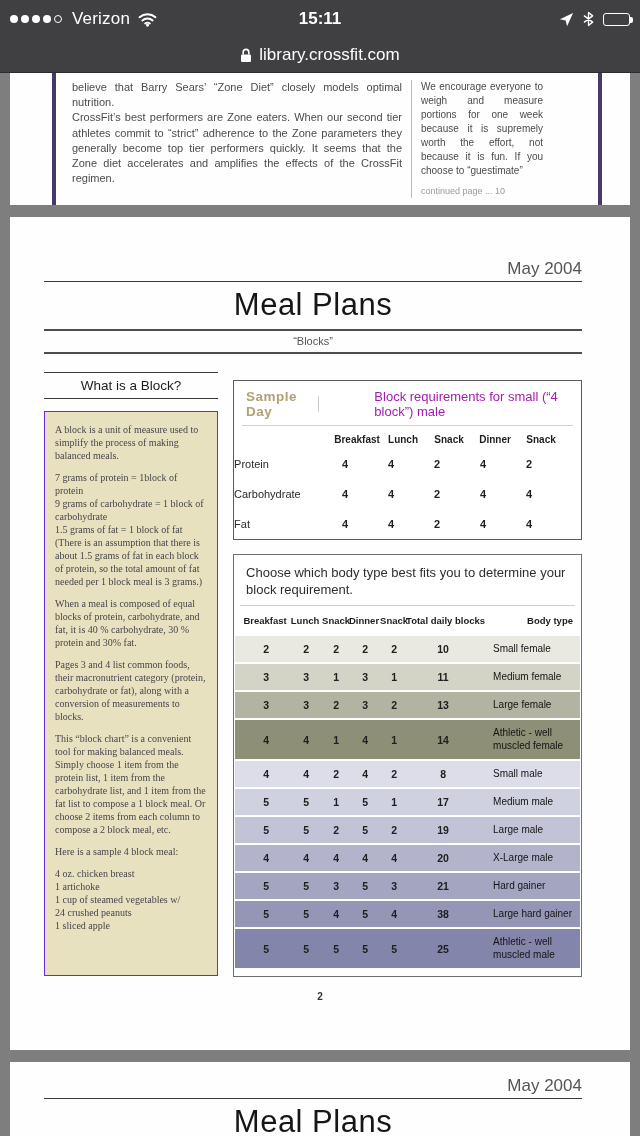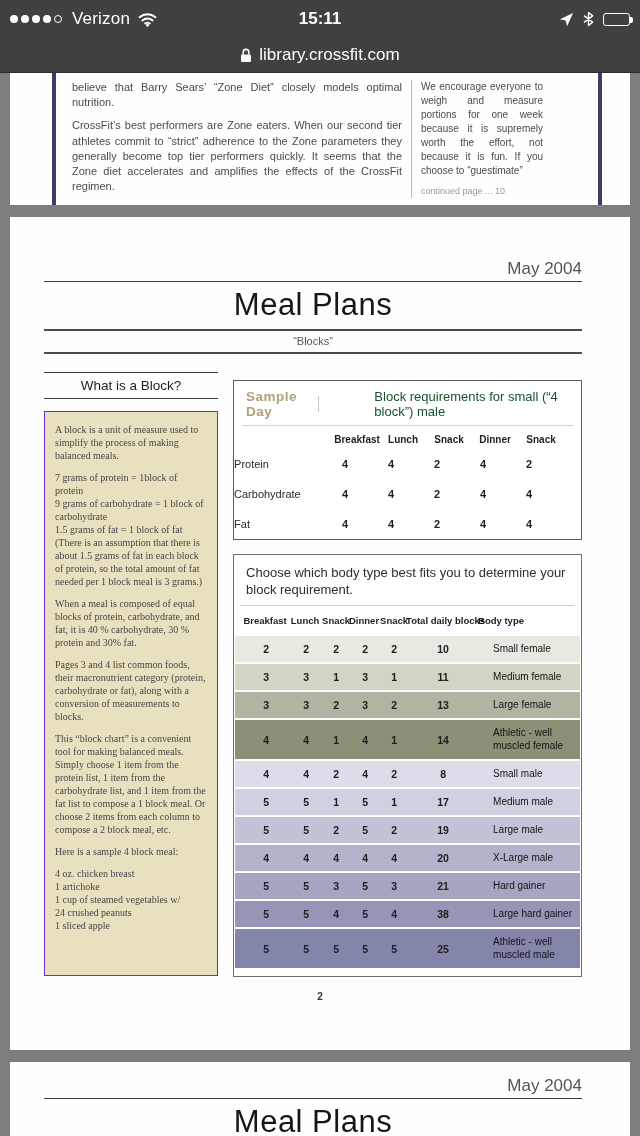--- a/index.html
+++ b/index.html
@@ -26,21 +26,21 @@
   
   .content { height:1063px; background:#7e7e7e; }
   .page { background:#fefefe; margin:0 10px; overflow:hidden; position:relative; }
 
   
   .page1 { height:132px; }
   .p1-frame { margin:0 28px 0 42px; border-left:4px solid #46396a; border-right:4px solid #46396a;
               border-bottom:4px solid #46396a; box-shadow:0 3px 0 #8279b3; display:flex;
               padding:7px 14px 8px 16px; }
   .p1-left { width:330px; font-size:11px; line-height:1.38; color:#4b4b4f; text-align:justify; }
-  .p1-left p + p { margin-top:8px; }
+  .p1-left p + p { }
   .p1-div { width:1px; background:#bbb; margin:0 9px; }
   .p1-right { width:122px; font-size:10px; line-height:1.4; color:#4b4b4f; text-align:justify; }
   .p1-continued { margin-top:7px; font-size:9px; color:#9a9a9a; text-align:left; }
   .p1-num, .p2-num { text-align:center; font-size:10px; font-weight:700; color:#333; }
 
   
   .page2 { margin-top:12px; height:833px; }
   .p2-inner { padding:42px 48px 0 34px; }
   .p2-date { text-align:right; font-size:17px; color:#555; padding-bottom:2px; }
   .rule1 { border-top:1px solid #3a3a3a; }
@@ -56,35 +56,35 @@
   .sb-box { margin-top:12px; height:565px; overflow:hidden; background:#e8e1bf; border:1px solid #6d28d9;
             padding:11px 10px; font-size:10px; line-height:1.3; color:#46464a;font-family:Liberation Serif, serif; }
   .sb-box p { white-space:pre-line; }
   .sb-box p + p { margin-top:9px; }
 
   
   .sd-table { border:1px solid #5a5a5a; background:#fff; }
   .sd-head { display:flex; align-items:center; padding:8px 12px 6px; }
   .sd-label { font-size:13.5px; font-weight:700; letter-spacing:.5px; color:#b0a276; }
   .sd-vdiv { width:1px; height:16px; background:#c9c9c9; margin:0 10px; }
-  .sd-desc { font-size:13px; color:#14532d;margin-left:46px; }
+  .sd-desc { font-size:13px; color:#a21caf;margin-left:46px; }
   .sd-rule { border-top:1px solid #d2d2d2; margin:0 8px; }
   .sd-grid { display:grid; grid-template-columns:88px 46px 46px 46px 46px 46px; padding:0 12px; align-items:center; }
   .sd-colhead { font-size:10px; font-weight:700; color:#1f1f1f; text-align:center; padding:8px 0 4px; }
   .sd-rowlabel { font-size:11px; color:#2a2a2a; text-align:left; }
   .sd-val { font-size:11px; font-weight:600; color:#1f1f1f; text-align:center; }
   .sd-row { padding:9px 0; }
 
   
   .bt-table { border:1px solid #6e6e6e; background:#fff; margin-top:14px; padding-bottom:6px; }
   .bt-intro { font-size:13px; color:#2e2e2e; line-height:1.32; padding:9px 12px 7px; }
   .bt-rule { border-top:1px solid #cfcfcf; margin:0 6px; }
   .bt-grid { display:grid; grid-template-columns:46px 34px 26px 32px 26px 72px auto; padding:0 8px; align-items:center; }
   .bt-colhead { font-size:9.5px; font-weight:700; color:#1c1c1c; text-align:center; white-space:nowrap; padding:9px 0 10px; }
-  .bt-colhead.last { text-align:left; }
+  .bt-colhead.last { text-align:right; }
   .bt-row { min-height:27px; margin:0 1px 1px; border-bottom:1px solid #fbfbf9; }
   .bt-row.tall { min-height:40px; }
   .bt-val { font-size:10.5px; font-weight:600; color:#202020; text-align:center; }
   .bt-body { font-size:10px; color:#141414; text-align:left; padding-left:14px; white-space:nowrap; line-height:1.25; }
   .bt-row.tall .bt-body { white-space:normal; }
   .p2-num { position:absolute; left:0; right:0; top:774px; }
 
   
   .page3 { margin-top:12px; height:74px; }
   .p3-inner { padding:14px 48px 0 34px; }

